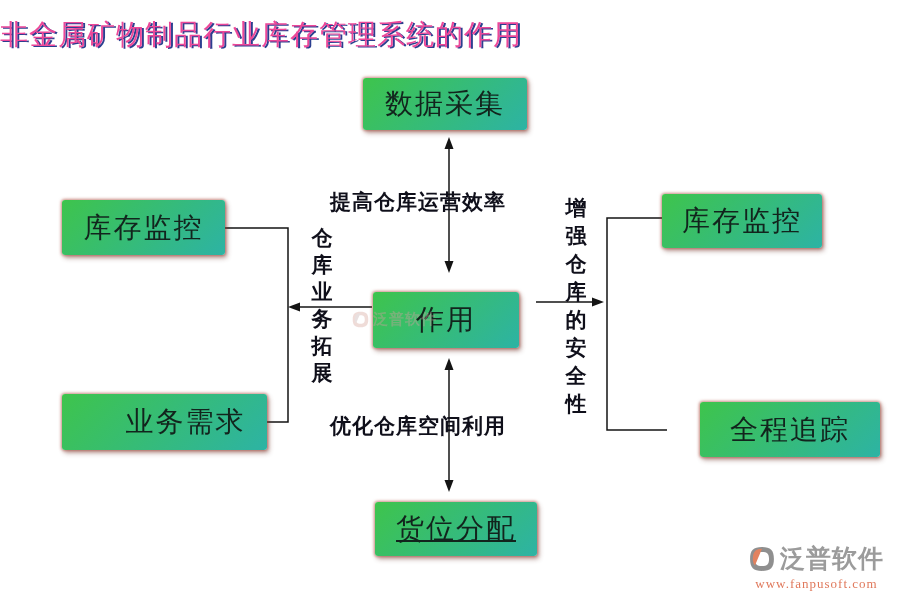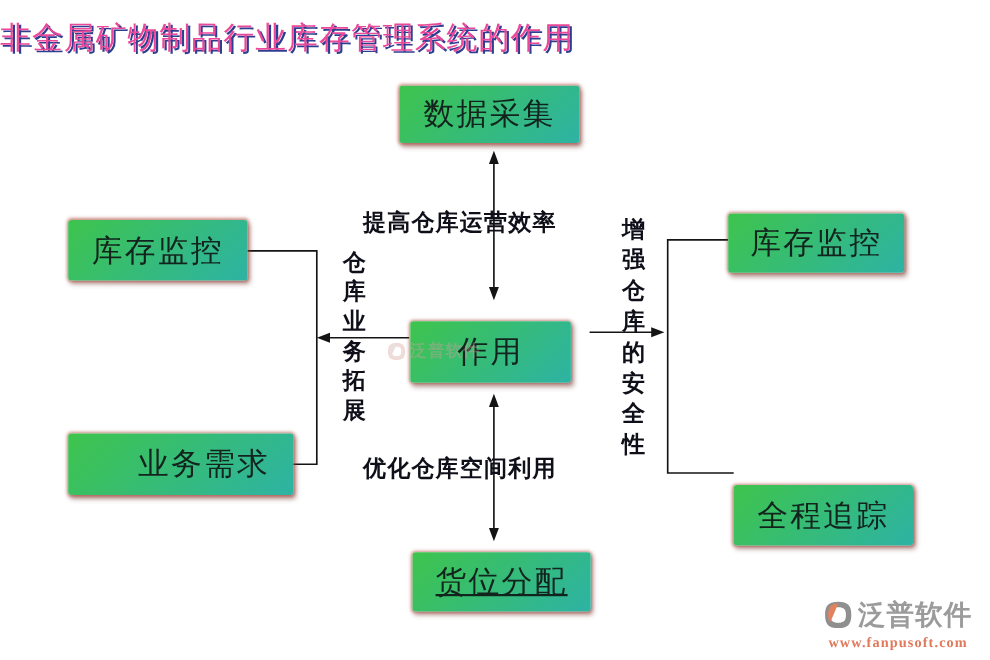--- a/index.html
+++ b/index.html
@@ -20,21 +20,21 @@
     color:#12241d; font-size:28px; letter-spacing:2px;
     border-radius:3px;
     box-shadow:0 0 3px 1px rgba(170,60,45,.55), 2px 3px 5px rgba(100,45,35,.45);
   }
   .node-top        { left:363px; top:78px;  width:164px; height:52px; }
   .node-center     { left:373px; top:292px; width:146px; height:56px; }
   .node-bottom     { left:375px; top:502px; width:162px; height:54px;text-decoration:underline; }
   .node-left-top   { left:62px;  top:200px; width:163px; height:55px; }
   .node-left-bot   { left:62px;  top:394px; width:163px; height:56px;padding-left:42px; }
   .node-right-top  { left:662px; top:194px; width:160px; height:54px; }
-  .node-right-bot  { left:667px; top:402px; width:163px; height:55px;margin-top:39px; }
+  .node-right-bot  { left:700px; top:402px; width:180px; height:55px; }
   .edge-label {
     position:absolute; font-size:21px; font-weight:600; color:#0f0f1a;
     text-align:left; letter-spacing:1px;
   }
   .edge-label-top    { left:330px; top:188px; width:240px; }
   .edge-label-bottom { left:330px; top:412px; width:240px; }
   .v-label {
     position:absolute; white-space:pre-line; font-size:21px; font-weight:600;
     color:#0f0f1a; text-align:center; width:36px;
   }
@@ -48,21 +48,21 @@
   .logo {
     position:absolute; right:16px; bottom:8px;
     display:flex; flex-direction:column; align-items:center;
   }
   .logo-row { display:flex; align-items:center; gap:5px; }
   .logo-name {
     font-size:25px; font-weight:bold; color:#9b9b9b; letter-spacing:1px;
     font-family:"Liberation Sans","DejaVu Sans",sans-serif;
   }
   .logo-url {
-    font-size:13px; font-weight:bold; color:#e0795c; letter-spacing:1px;
+    font-size:13px; font-weight:normal; color:#e0795c; letter-spacing:1px;
     margin-top:1px;
   }
 </style>
 </head>
 <body>
 
 <div class="canvas">
 
   <div class="title">非金属矿物制品行业库存管理系统的作用</div>
 

